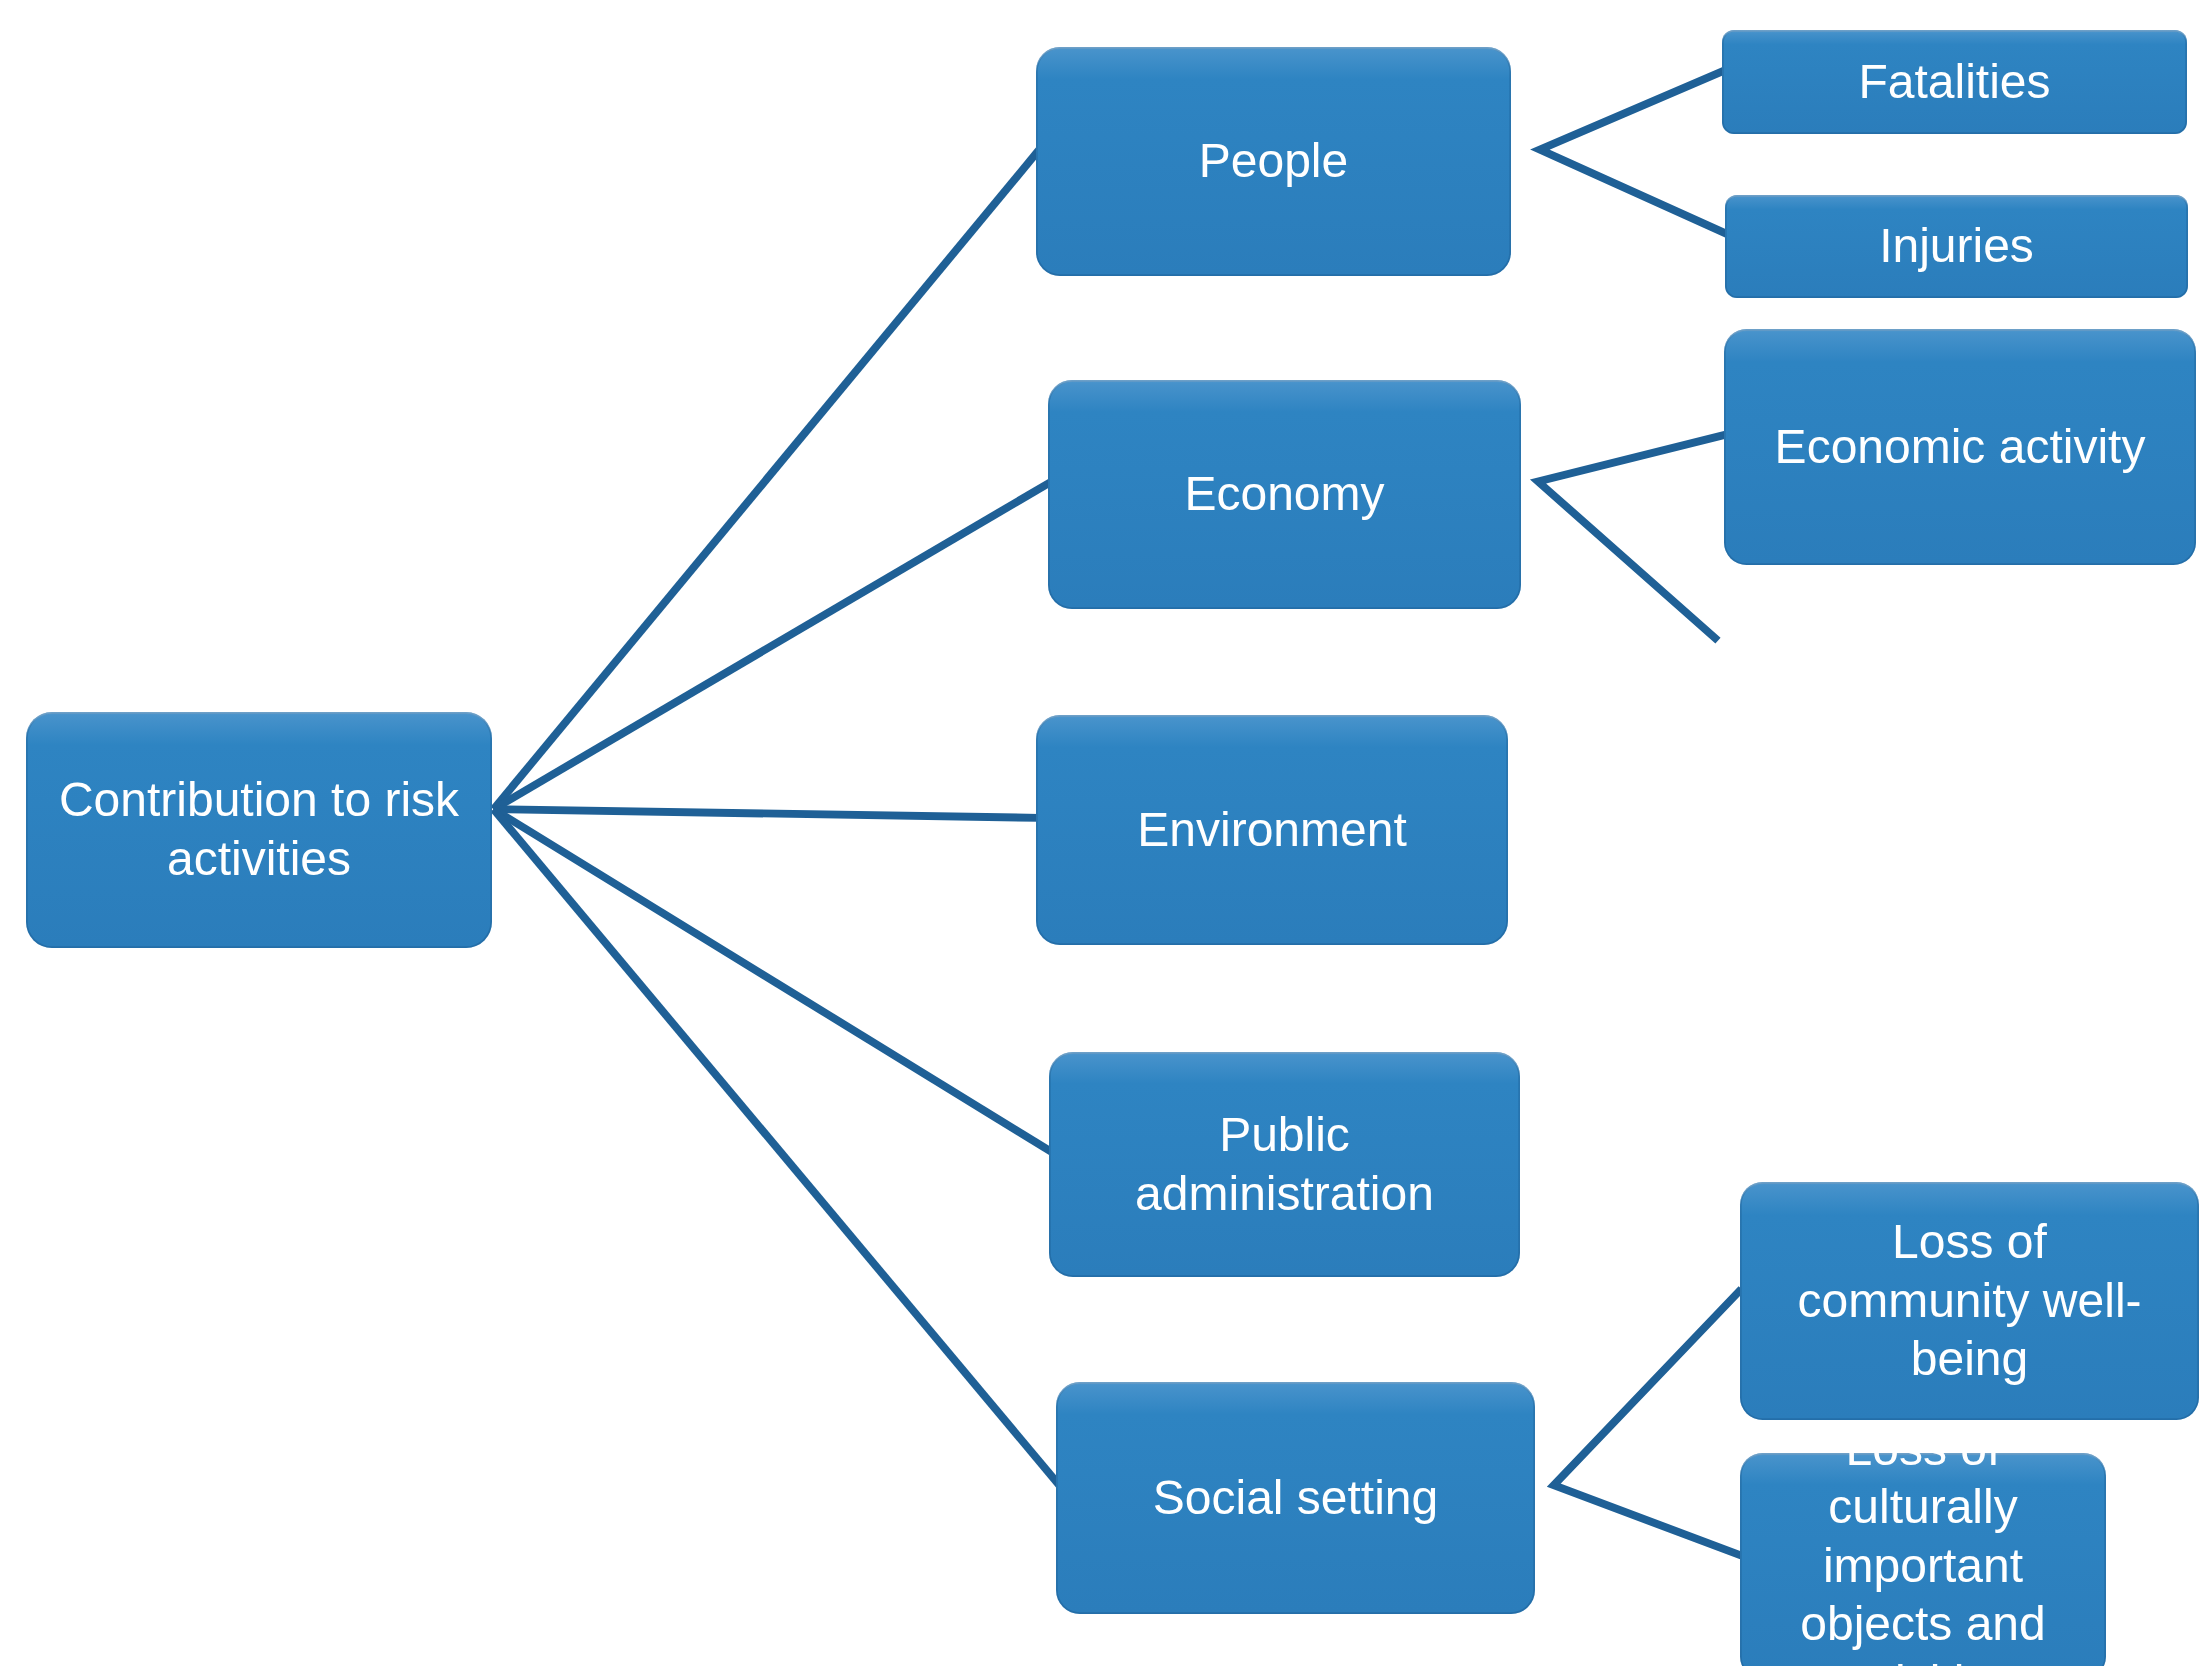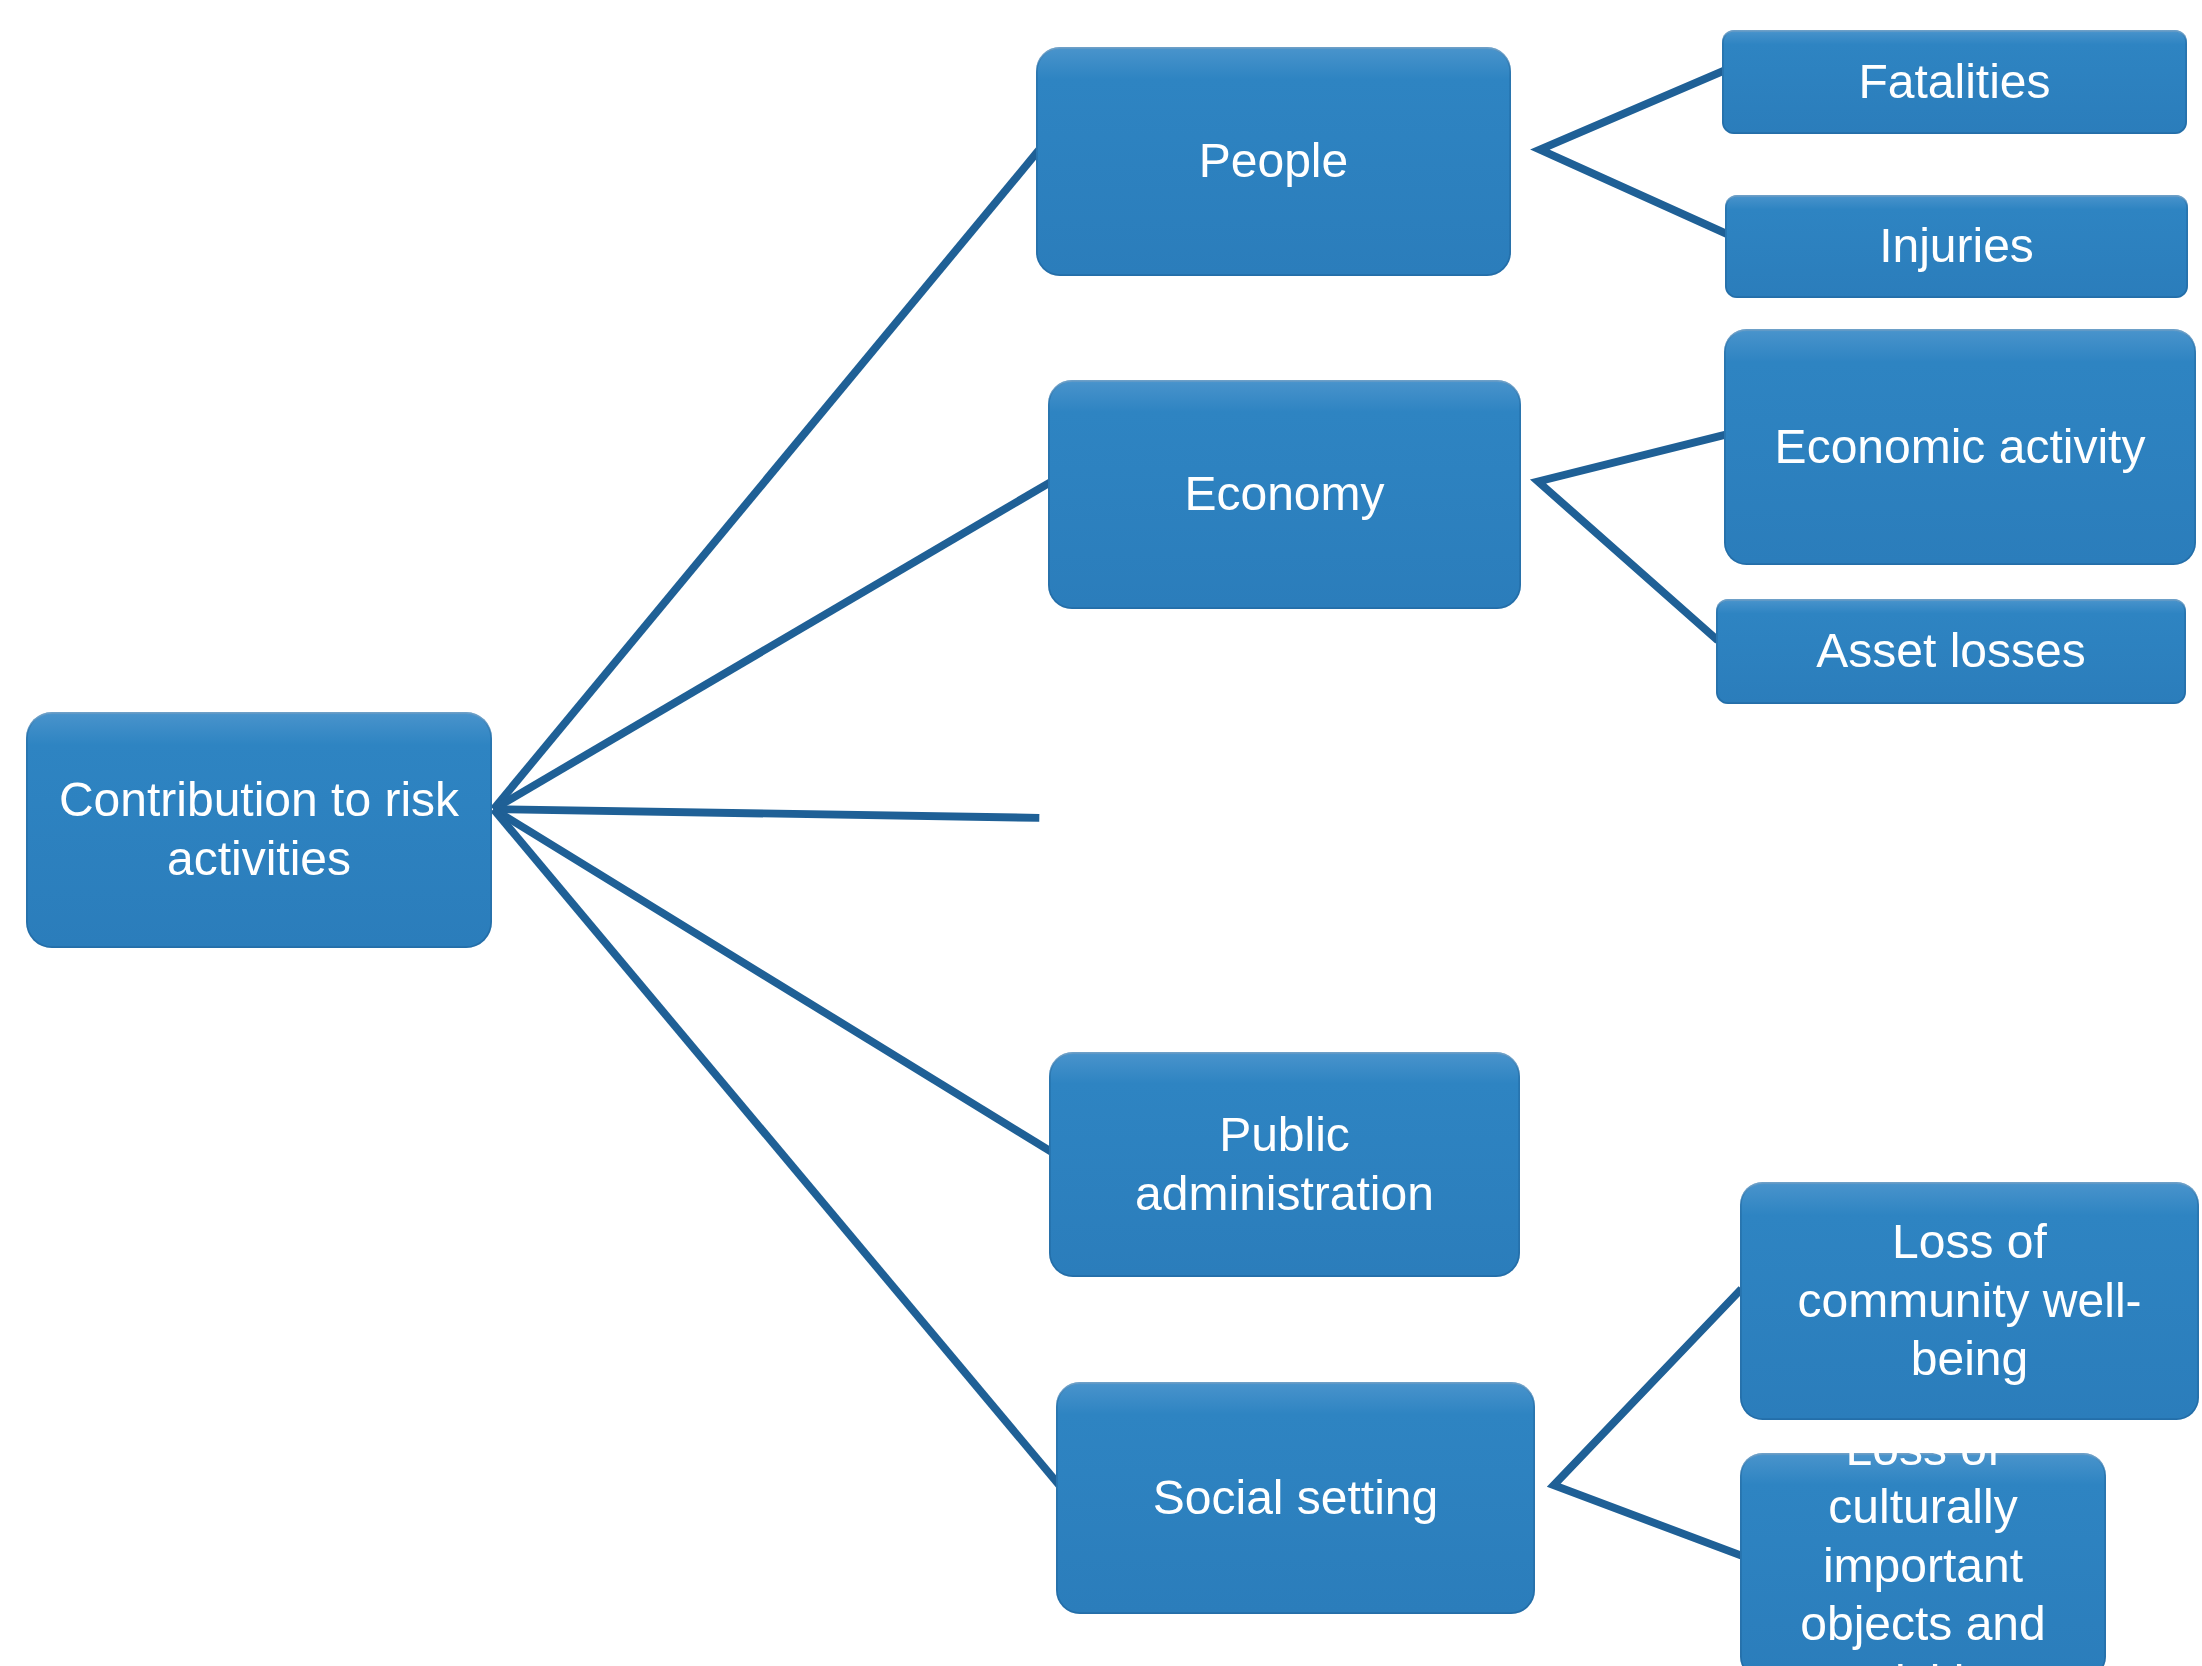--- a/index.html
+++ b/index.html
@@ -88,20 +88,23 @@
   </div>
 
   <div class="node mid n-people">
     <span>People</span>
   </div>
 
   <div class="node mid n-economy">
     <span>Economy</span>
   </div>
 
+  <div class="node mid n-environment">
+    <span>Environment</span>
+  </div>
 
   <div class="node mid n-publicadmin">
     <span>Public administration</span>
   </div>
 
   <div class="node mid n-social">
     <span>Social setting</span>
   </div>
 
   <div class="node small n-fatalities">
@@ -109,23 +112,20 @@
   </div>
 
   <div class="node small n-injuries">
     <span>Injuries</span>
   </div>
 
   <div class="node tall n-econact">
     <span>Economic activity</span>
   </div>
 
-  <div class="node small n-assetloss">
-    <span>Asset losses</span>
-  </div>
 
   <div class="node tall n-losscomm">
     <span>Loss of community well-being</span>
   </div>
 
   <div class="node tall n-losscult">
     <span>Loss of culturally important objects and activities</span>
   </div>
 
 </div>

